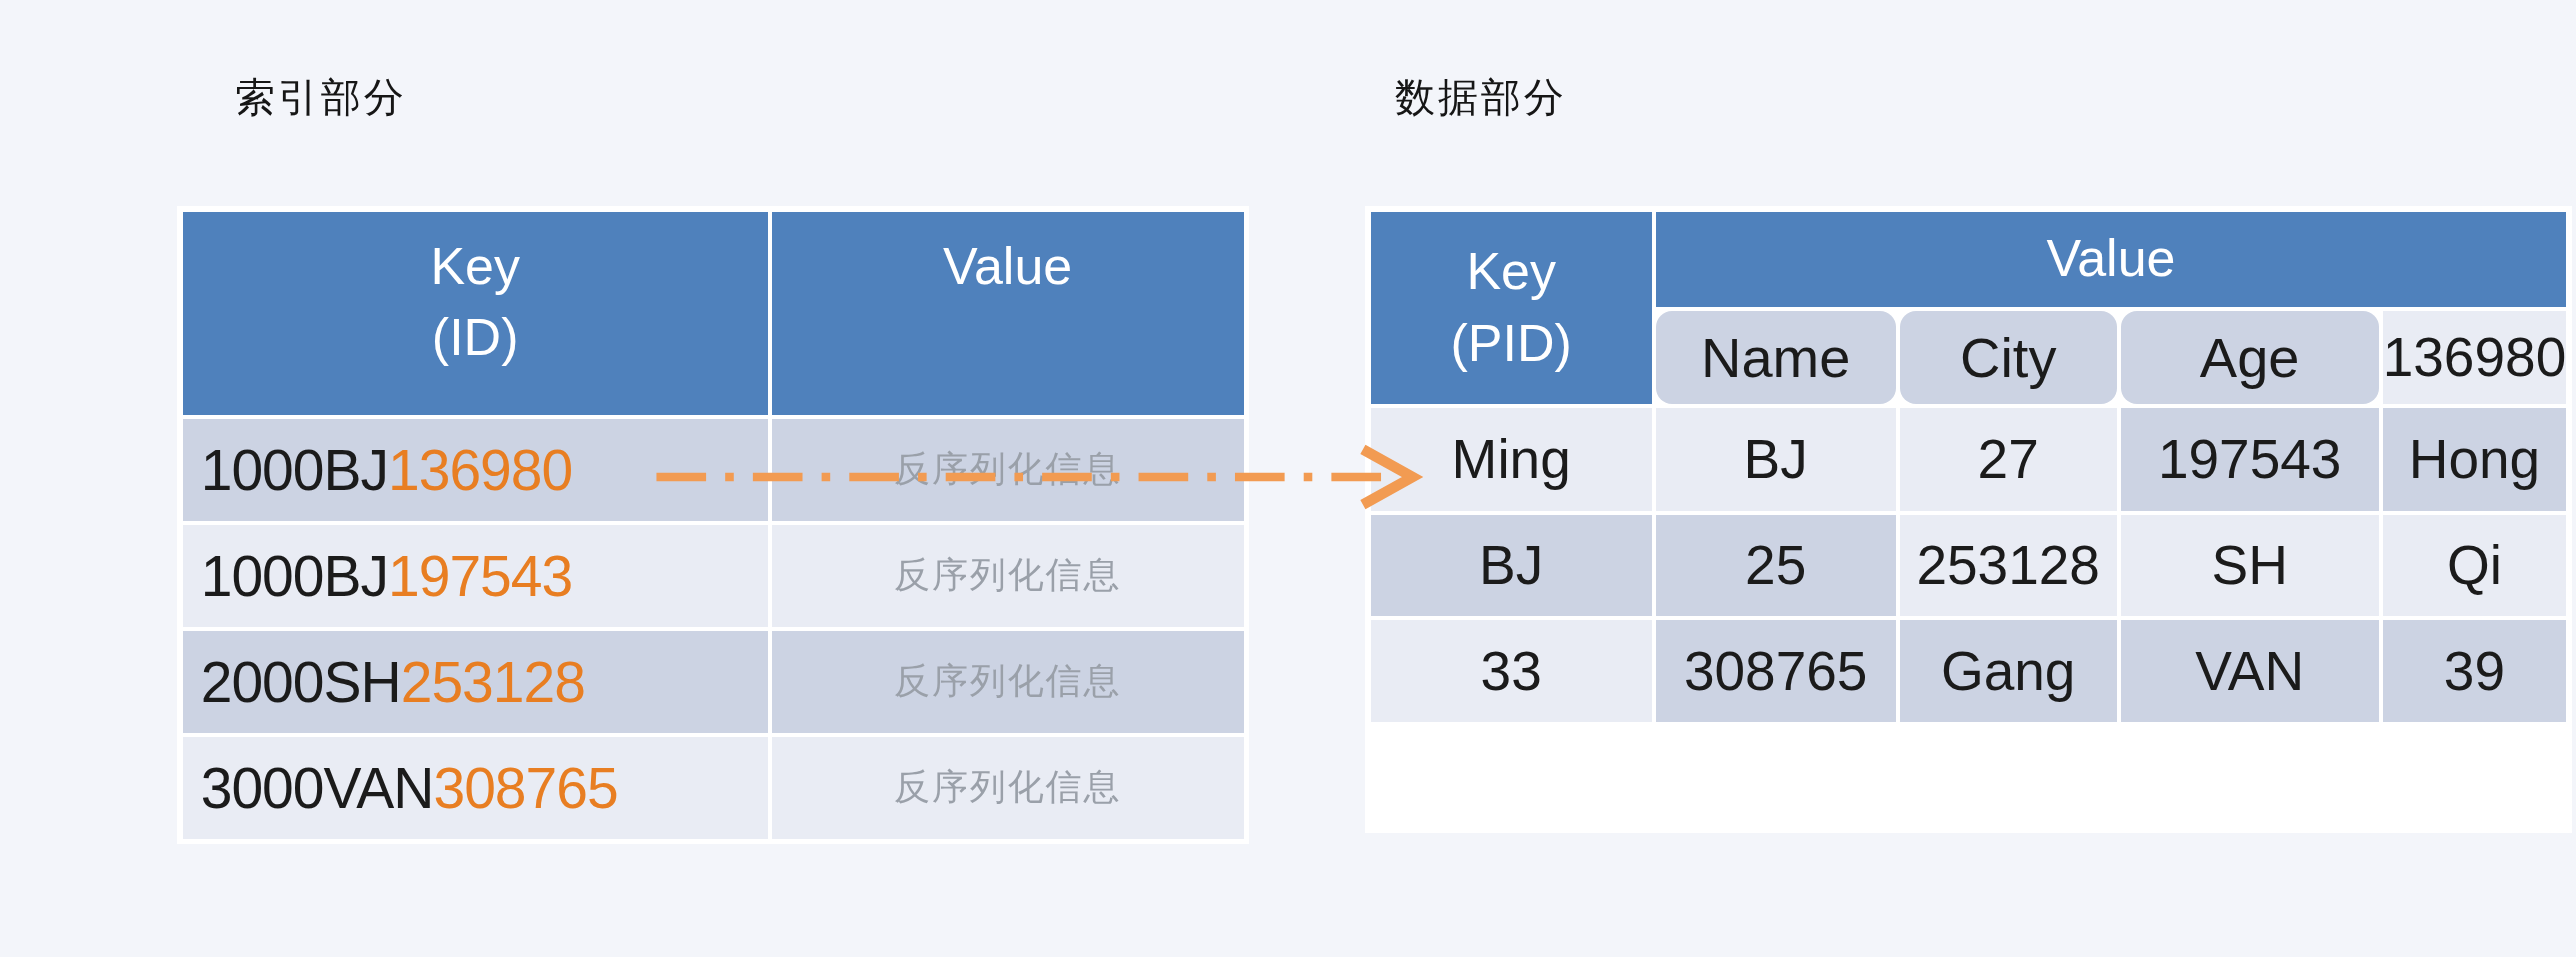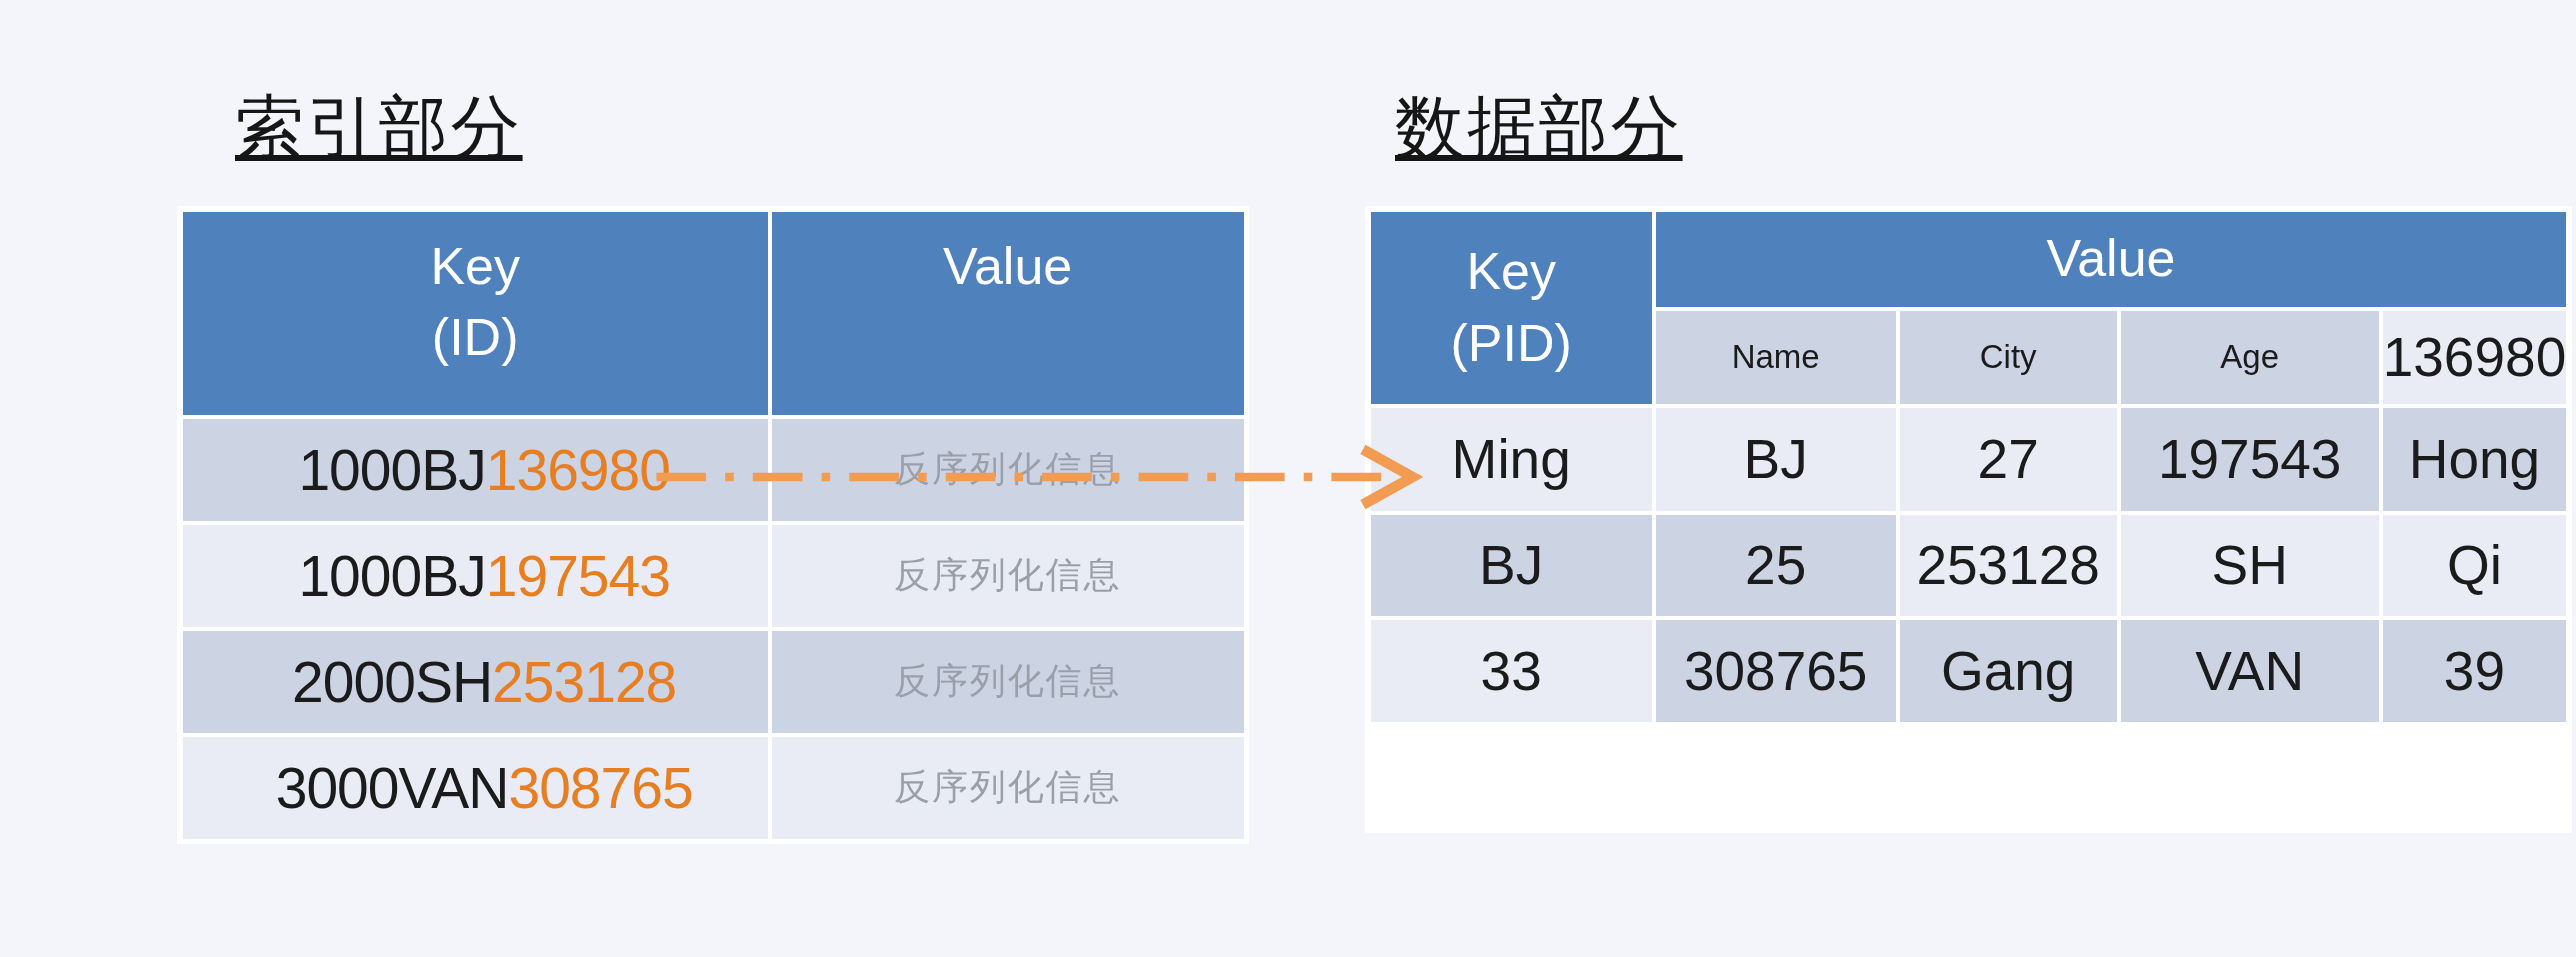--- a/index.html
+++ b/index.html
@@ -9,22 +9,22 @@
   *{margin:0;padding:0;box-sizing:border-box;}
   html,body{width:2576px;height:958px;}
   body{
     background:var(--page-bg);
     font-family:"Liberation Sans","DejaVu Sans",sans-serif;
     color:var(--text-dark);
     position:relative;
     overflow:hidden;
   }
   .section-title{
-    position:absolute; top:82px;
-    font-size:69px; letter-spacing:2.9px; color:#161616; font-weight:400;text-decoration:underline;
+    position:absolute; top:70px;
+    font-size:40px; letter-spacing:2.9px; color:#161616; font-weight:400;
   }
   #title-index{left:235px;}
   #title-data{left:1395px;}
 
   .tbl{
     position:absolute; top:206px;
     background:var(--gap-white);
     padding:5.7px;
     display:grid; gap:4px;
   }
@@ -39,25 +39,25 @@
     grid-template-rows:95px 93px 103px 101px 102px 102px;
   }
   .cell{display:flex; align-items:center; justify-content:center;}
   .hdr{
     background:var(--header-blue); color:#fff;
     font-size:52px; line-height:1.38; text-align:center;
   }
   .hdr-top{align-items:flex-start; padding-top:19px;}
   .span2r{grid-row:1 / span 2;}
   .span3c{grid-column:2 / span 4;}
-  .subhdr{background:var(--row-dark); font-size:33px;}
+  .subhdr{background:var(--row-dark); font-size:56px;border-radius:16px;}
   .row-dark{background:var(--row-dark);}
   .row-light{background:var(--row-light);}
   .key-cell{
-    justify-content:center; padding-left:18px;
+    justify-content:flex-start; padding-left:18px;
     font-size:57px; letter-spacing:-1px; white-space:nowrap;
   }
   .key-cell .pid{color:var(--orange);}
   .val-cell{font-size:36px; color:var(--grey-text); letter-spacing:1.9px;}
   .data-cell{font-size:55px;}
   #pointer-arrow{
     position:absolute; left:645px; top:434px; z-index:5;
   }
   .arrow-line{stroke:var(--arrow-orange); stroke-width:9; fill:none;}
   .arrow-head{stroke:var(--arrow-orange); stroke-width:11; fill:none; stroke-linejoin:miter; stroke-linecap:butt;}

